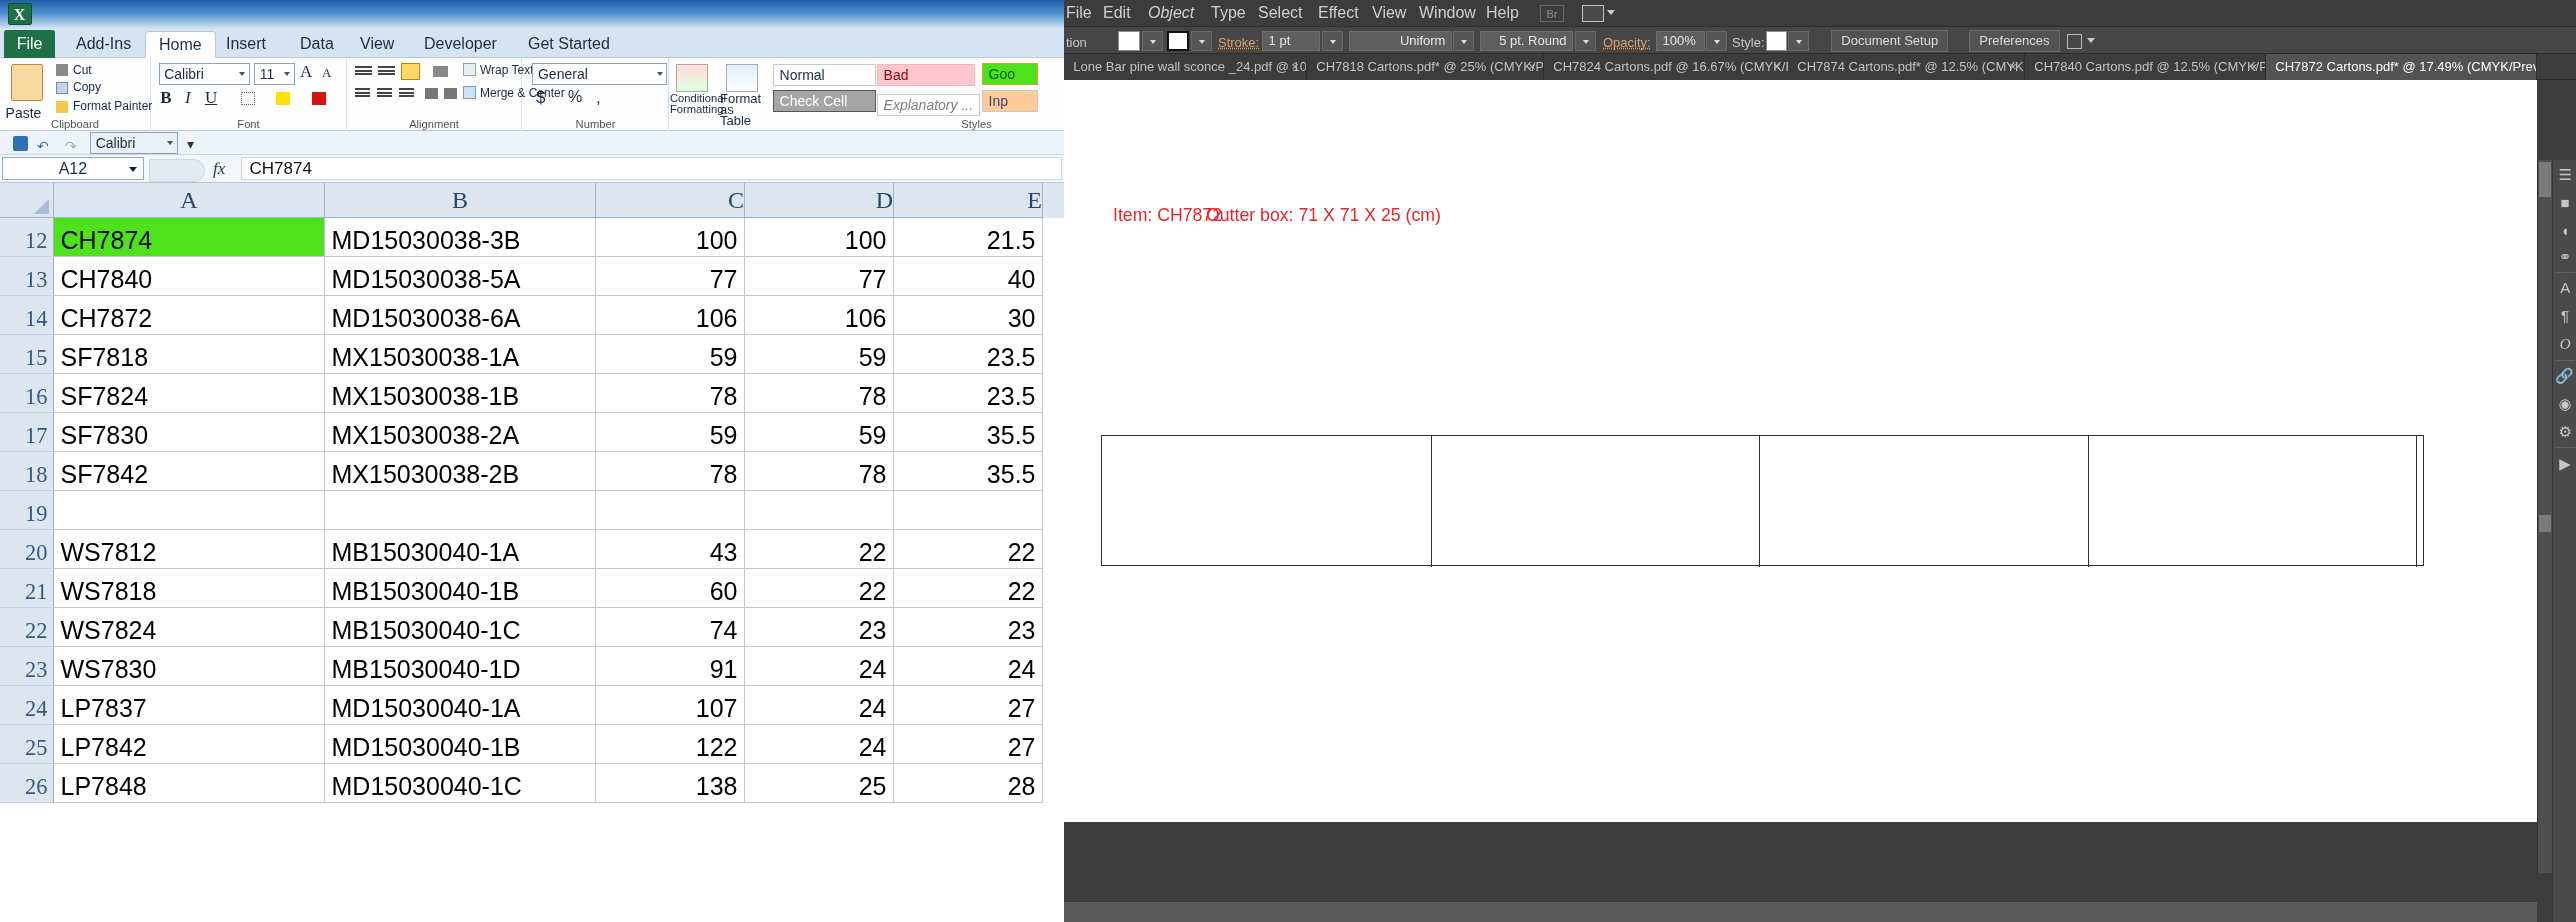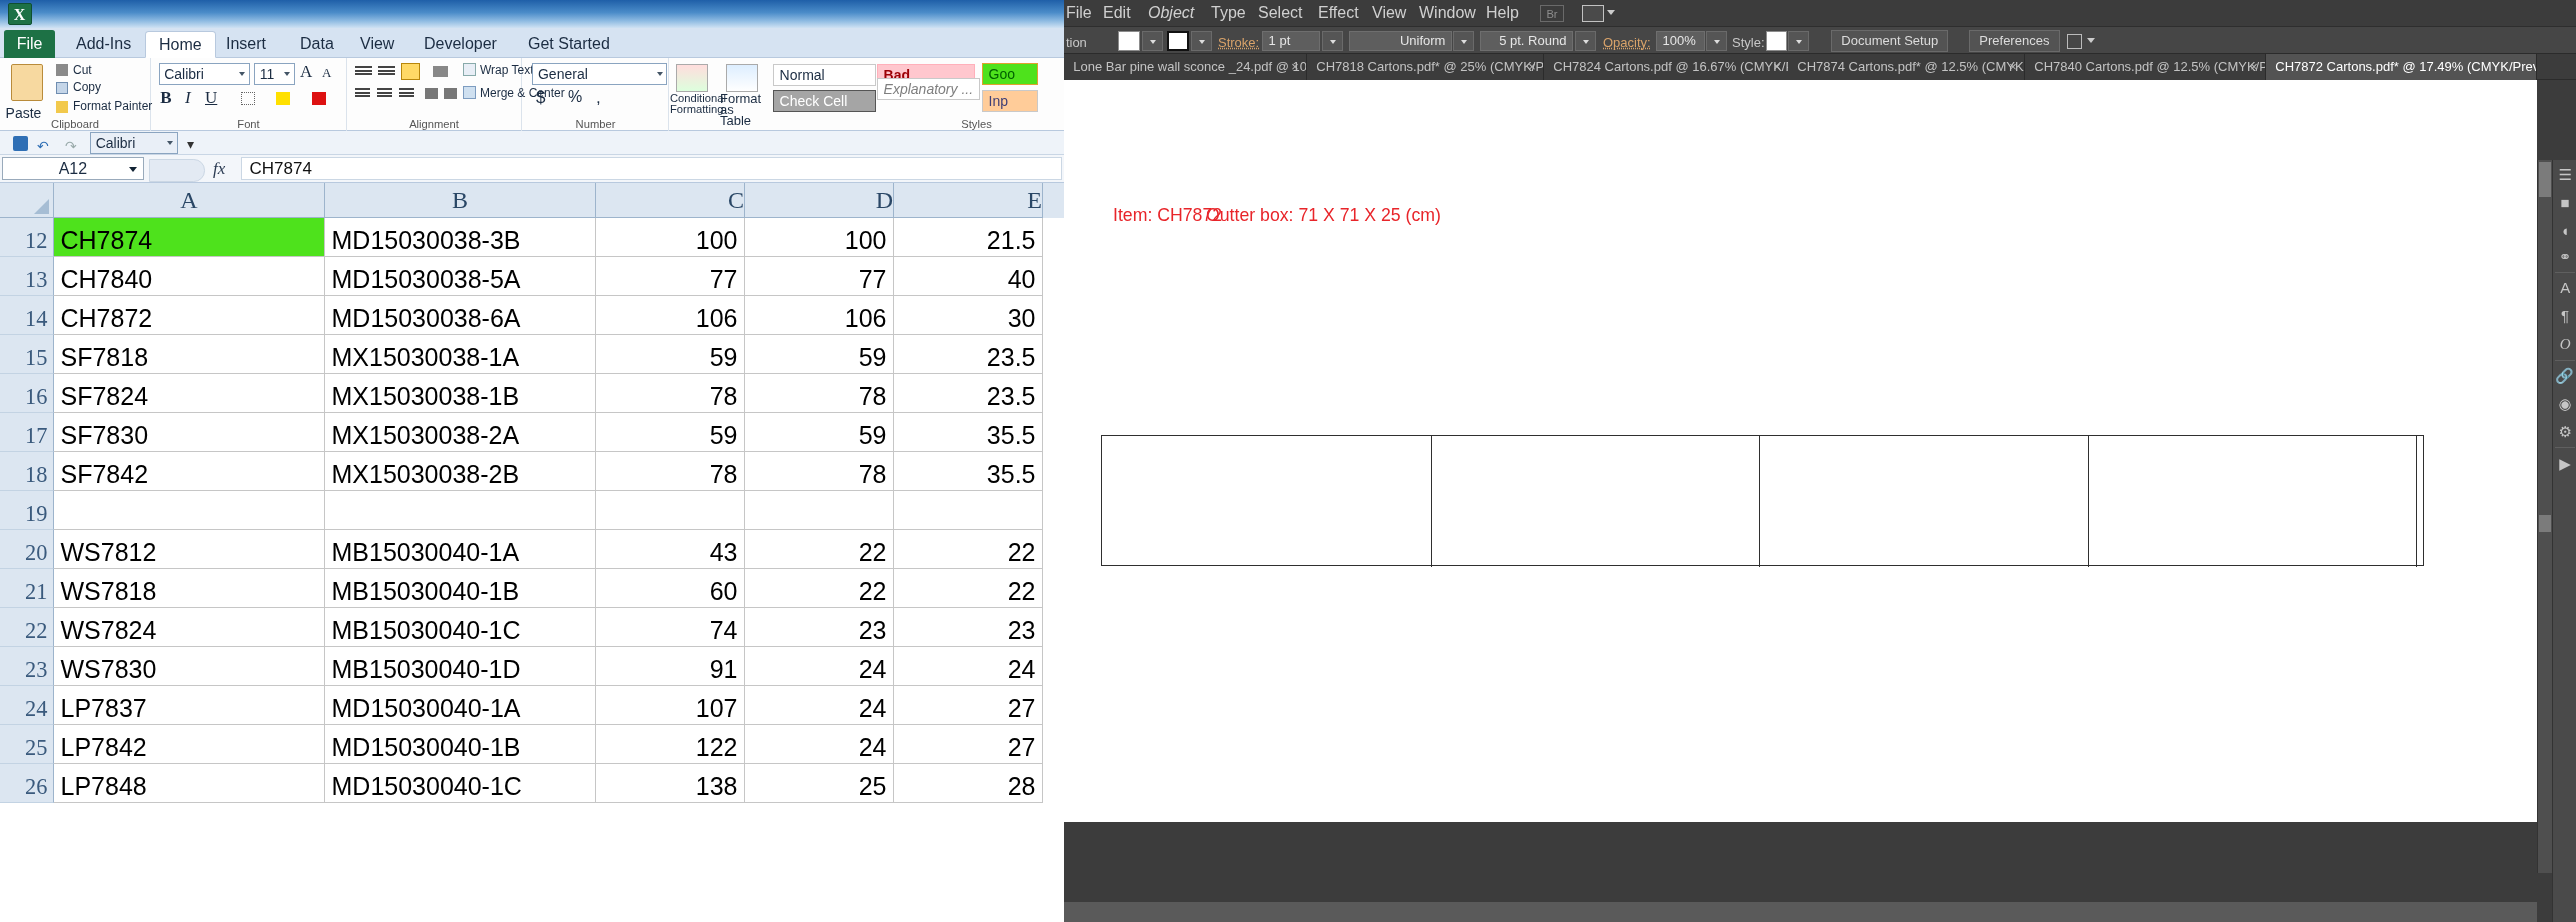--- a/index.html
+++ b/index.html
@@ -210,25 +210,25 @@
         <div class="rglabel">Number</div>
       </div>
 
       <div class="rgroup" style="left:668px; width:396px; border-right:none;">
         <div class="ricon" style="left:7.5px; top:5.6px; width:32px; height:28px; background:linear-gradient(#fdd,#dfd);border:0.9px solid #aaa;"></div>
         <div class="rbtn" style="left:1.9px; top:35px; font-size:11.2px; width:49px; white-space:normal; line-height:11.2px;">Conditional Formatting</div>
         <div class="ricon" style="left:58px; top:5.6px; width:32px; height:28px; background:linear-gradient(#def,#fff);border:0.9px solid #aaa;"></div>
         <div class="rbtn" style="left:52px; top:35px; font-size:13px; width:47px; white-space:normal; line-height:11.2px;">Format as Table</div>
 
         <div class="sbtn" style="left:105px; top:5.6px; width:103px; background:#ffffff; color:#1b2c42;">Normal</div>
-        <div class="sbtn" style="left:209px; top:5.6px; width:98px; background:#ffc7ce; color:#9c0006; border-color:#ffb0bb;font-weight:bold;">Bad</div>
+        <div class="sbtn" style="left:209px; top:5.6px; width:98px; background:#ffc7ce; color:#9c0006; border-color:#ffb0bb;">Bad</div>
         <div class="sbtn" style="left:314px; top:5px; width:56px; background:#4ee21c; color:#006100; border:1.9px solid #e0a030;">Goo</div>
 
         <div class="sbtn" style="left:105px; top:32px; width:103px; background:#a5a5a5; color:#fff; border:1.9px solid #555;">Check Cell</div>
-        <div class="sbtn" style="left:209px; top:20px; width:103px; background:#fff; color:#7f7f7f; font-style:italic;">Explanatory ...</div>
+        <div class="sbtn" style="left:209px; top:36px; width:103px; background:#fff; color:#7f7f7f; font-style:italic;">Explanatory ...</div>
         <div class="sbtn" style="left:314px; top:32px; width:56px; background:#ffcc99; color:#3f3f76;">Inp</div>
 
         <div class="rglabel" style="left:243px; width:131px; text-align:center;">Styles</div>
       </div>
     </div>
 
     <div id="excel-qat">
       <div style="position:absolute;left:13px;top:4.7px;width:15px;height:15px;background:#2f6fb5;border-radius:1.9px;"></div>
       <div style="position:absolute;left:37px;top:6.5px;font-size:14px;color:#2f6fb5;">↶</div>
       <div style="position:absolute;left:65px;top:6.5px;font-size:14px;color:#9aa;">↷</div>

